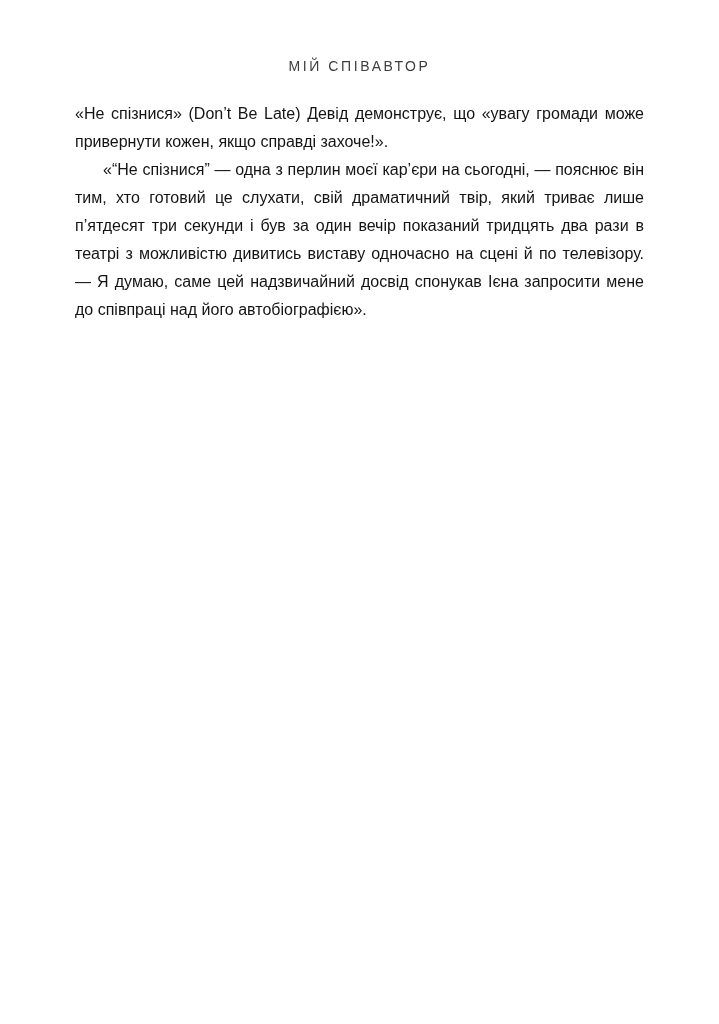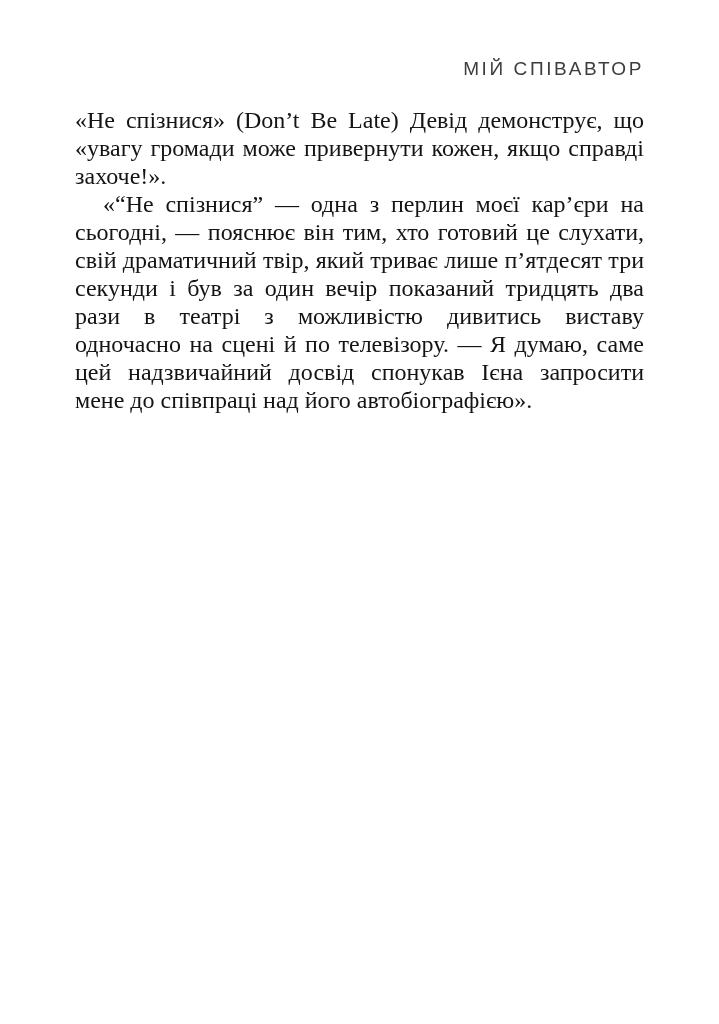--- a/index.html
+++ b/index.html
@@ -15,34 +15,34 @@
     width: 719px;
     height: 1024px;
     background: #ffffff;
     box-sizing: border-box;
     padding: 58px 75px 0 75px;
     overflow: hidden;
   }
 
   
   .running-head {
-    text-align: right;
+    text-align: center;
     font-family: "Liberation Sans", sans-serif;
-    font-size: 19px;
+    font-size: 14px;
     font-weight: 400;
     letter-spacing: 2.6px;
     color: #3d3d3d;
     text-transform: uppercase;
     margin: 0 0 26px 0;
   }
 
   
   .body-text {
-    font-family: Liberation Serif, serif;
-    font-size: 24px;
+    font-family: Liberation Sans, sans-serif;
+    font-size: 16px;
     line-height: 28px;
     color: #141414;
     text-align: justify;
     hyphens: manual;
     margin-top: 12px;
     -webkit-hyphens: manual;
   }
 
   .body-text p {
     margin: 0;

